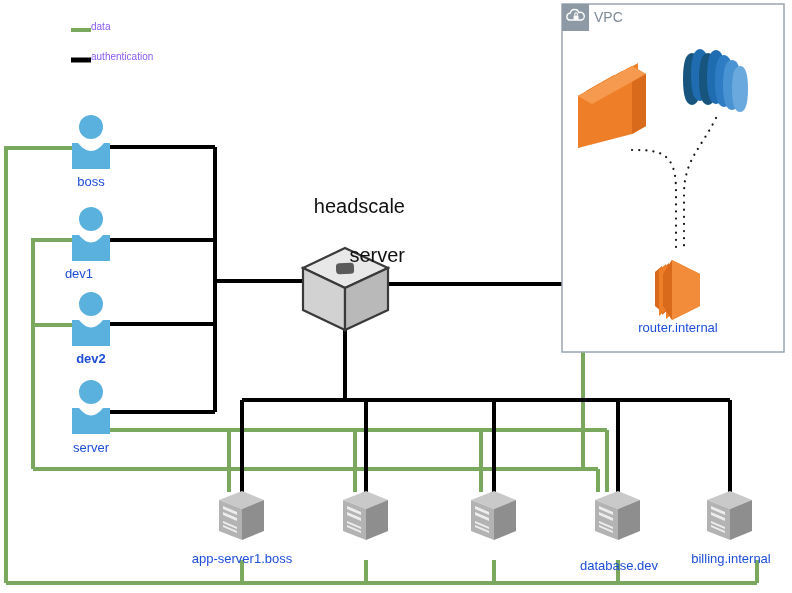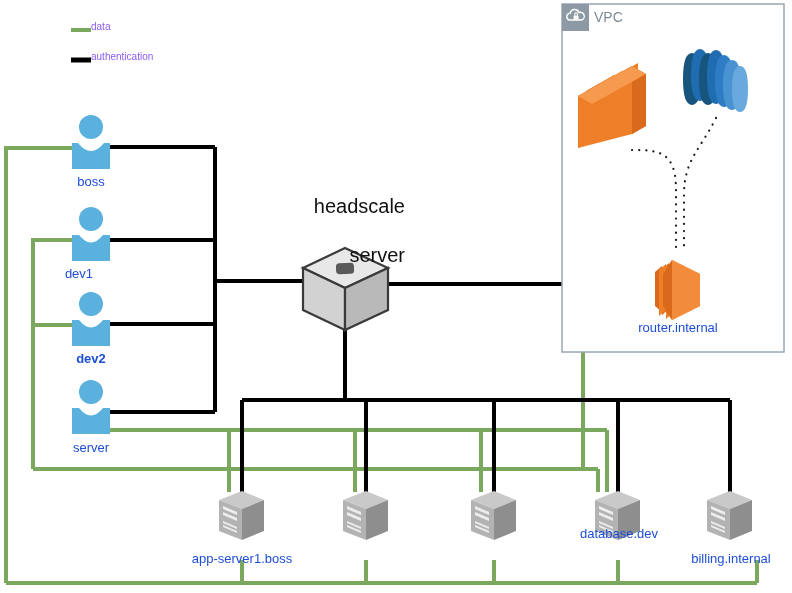--- a/index.html
+++ b/index.html
@@ -240,16 +240,16 @@
       <g fill="#ededed">
         <polygon points="711,506 725,512 725,515 711,509"></polygon>
         <polygon points="711,512 725,518 725,521 711,515"></polygon>
         <polygon points="711,521 725,527 725,529 711,523"></polygon>
         <polygon points="711,525 725,531 725,533 711,527"></polygon>
       </g>
     </g>
   </svg>
 
   <div class="lbl" style="left:172px;top:551px;width:140px;">app-server1.boss</div>
-  <div class="lbl" style="left:556px;top:526px;width:126px;">database.dev</div>
+  <div class="lbl" style="left:556px;top:558px;width:126px;">database.dev</div>
   <div class="lbl" style="left:667px;top:551px;width:128px;">billing.internal</div>
 
 </div>
 
 </body></html>

